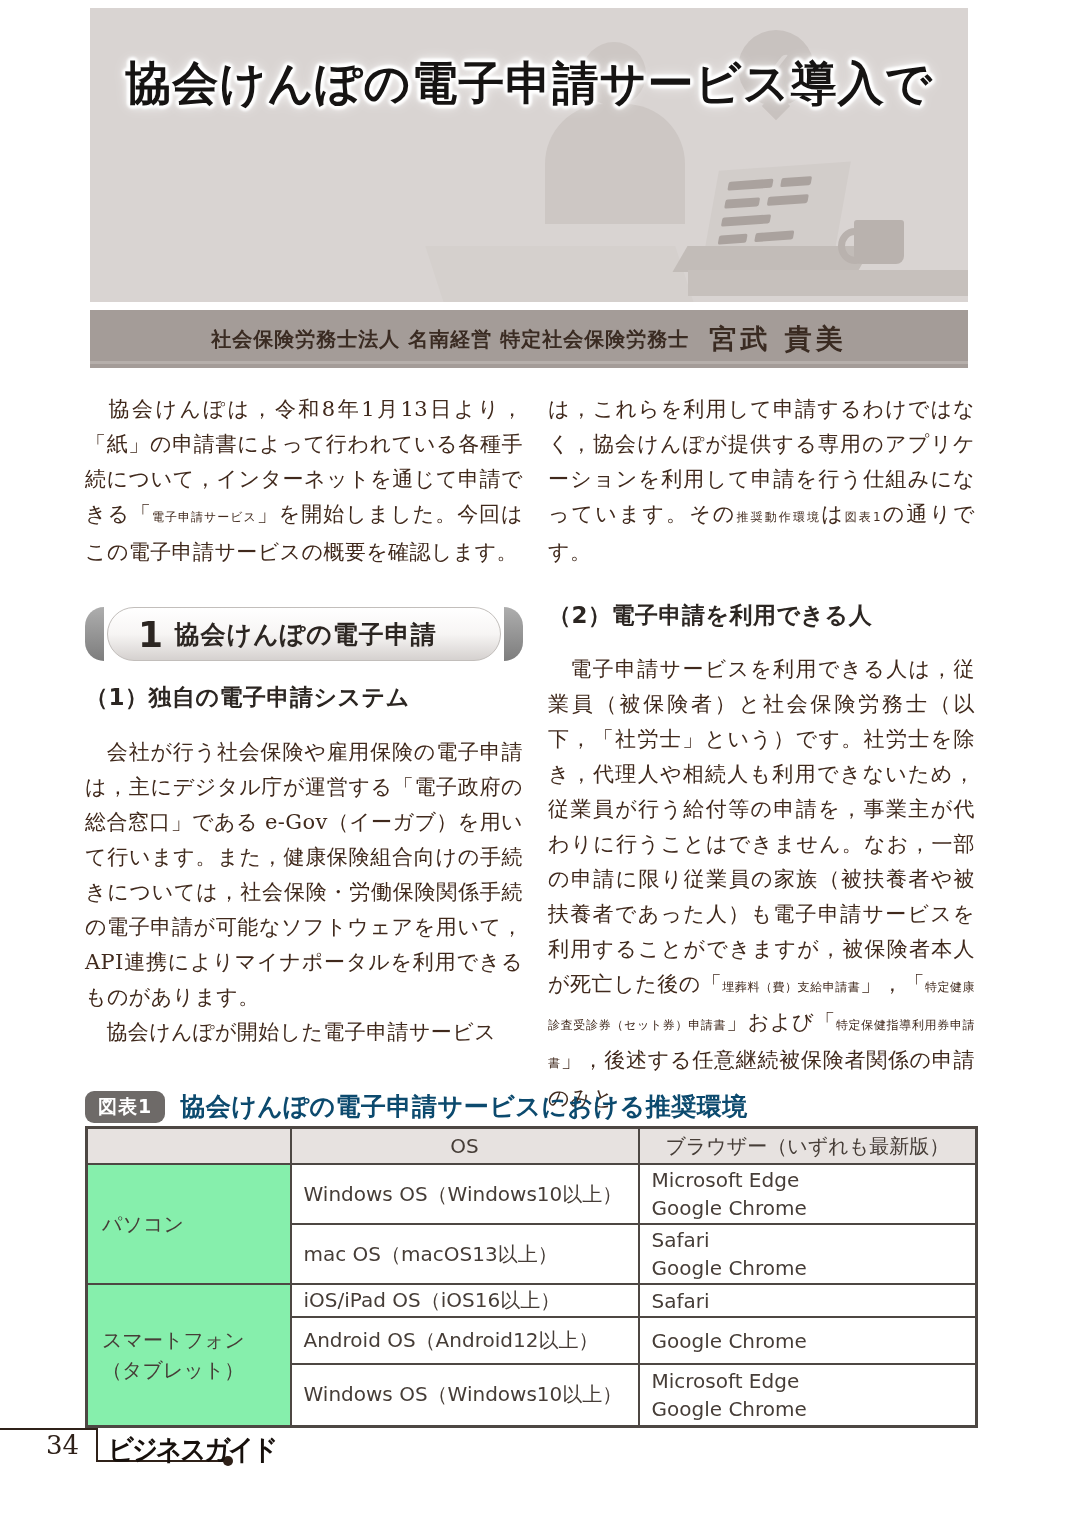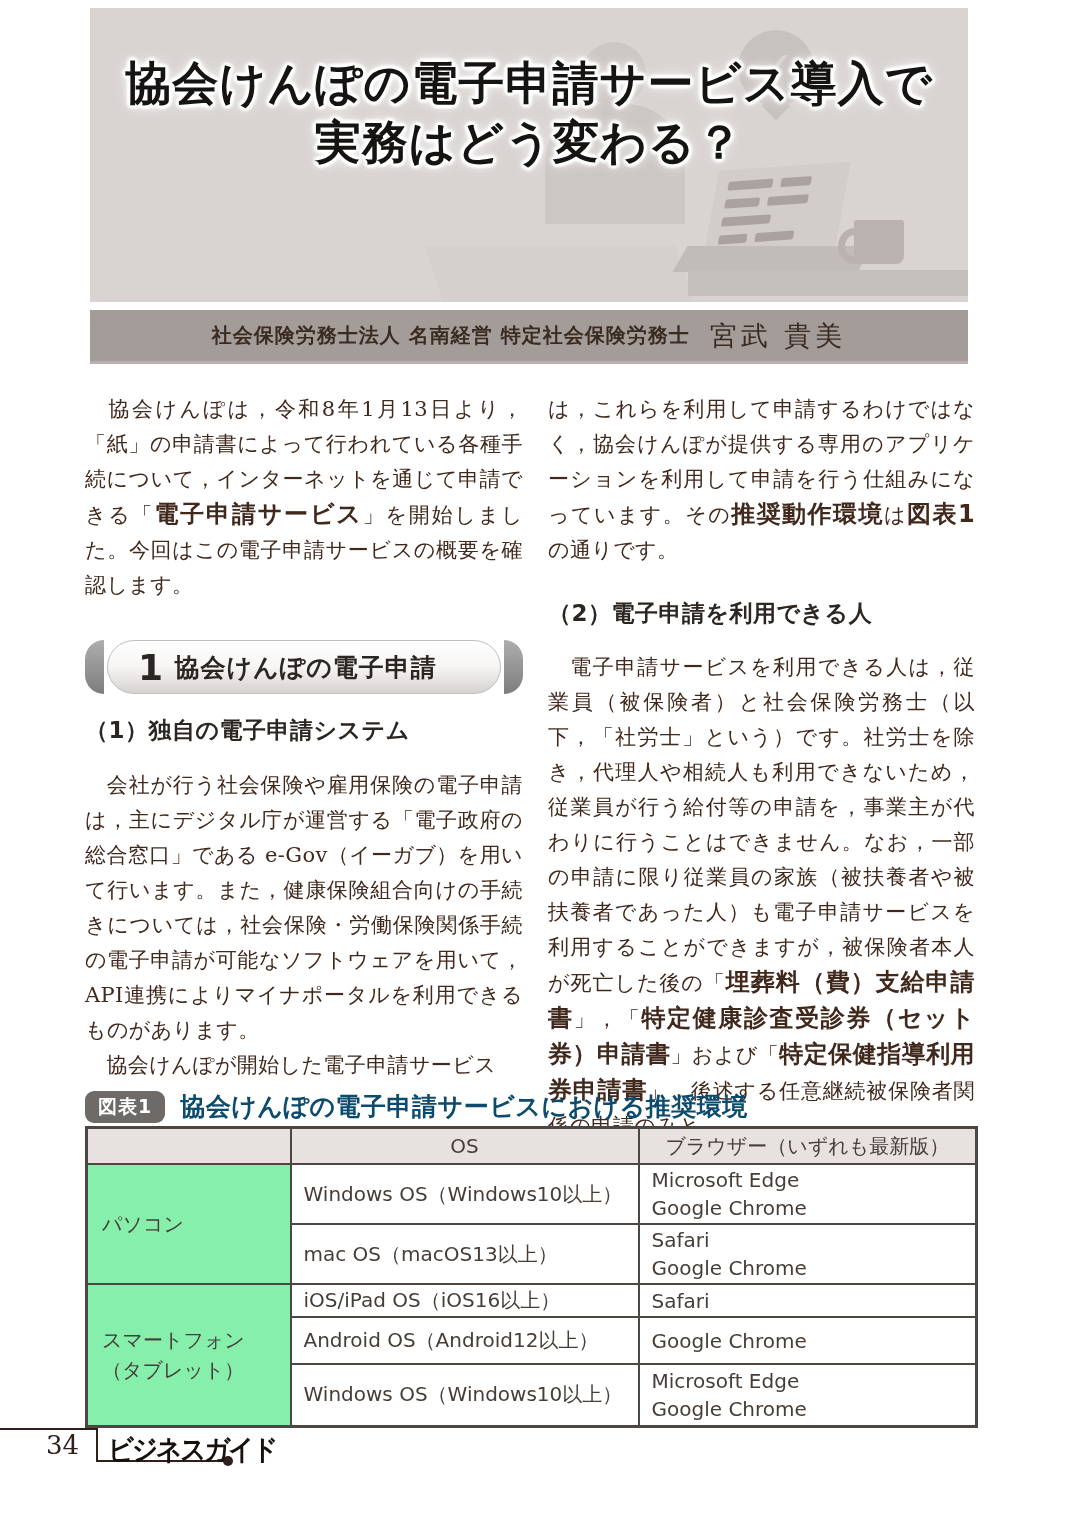--- a/index.html
+++ b/index.html
@@ -37,37 +37,37 @@
     text-shadow:
       0 0 5px #fff, 0 0 10px #fff, 0 0 15px #fff,
       2px 2px 3px #fff, -2px -2px 3px #fff, 2px -2px 3px #fff, -2px 2px 3px #fff,
       0 3px 3px #fff, 0 -3px 3px #fff, 3px 0 3px #fff, -3px 0 3px #fff;
   }
   .kicker { font-size:34px; font-weight:bold; line-height:46px; letter-spacing:2px; }
   .title-line { font-size:46px; font-weight:bold; line-height:59px; letter-spacing:1px; }
 
   
   .byline {
-    position:absolute; left:90px; top:310px; width:878px; height:51px;
+    position:absolute; left:90px; top:310px; width:878px; height:58px;
     background:#a49c98; color:#3a2b22;
     display:flex; align-items:center; justify-content:center; gap:20px;
   }
   .byline-affil { font-size:20px; font-weight:bold; letter-spacing:1px; }
-  .byline-name  { font-size:27px; font-weight:normal; letter-spacing:4px; }
+  .byline-name  { font-size:27px; font-weight:bold; letter-spacing:4px; }
   .byline-rule { position:absolute; left:90px; top:361px; width:878px; height:3px; background:#b6afab; }
 
   
   .col {
     position:absolute; top:392px; color:#40291c;
     font-size:21px; line-height:35px; text-align:justify; letter-spacing:0.4px;
   }
   .col-left  { left:85px;  width:438px; }
   .col-right { left:548px; width:427px; }
   .para { margin:0; }
-  .keyterm { font-weight:bold; font-family:"DejaVu Sans", sans-serif; font-size:24px; }
+  .keyterm { font-weight:normal; font-family:"DejaVu Sans", sans-serif; font-size:12px; }
 
   .section-pill { display:flex; align-items:stretch; height:54px; margin-top:37px; }
   .cap { width:19px; background:linear-gradient(180deg,#aeaeae,#7d7d7d); }
   .cap-l { border-radius:27px 0 0 27px; }
   .cap-r { border-radius:0 27px 27px 0; }
   .pill-bar {
     flex:1; margin:0 3px; border:1px solid #c2bebb; border-radius:27px;
     background:linear-gradient(180deg,#ffffff 0%,#f7f5f4 50%,#d5d1cf 100%);
     display:flex; align-items:center;
     font-family:"DejaVu Sans", sans-serif; color:#2c2622;
@@ -142,21 +142,20 @@
     <div class="dash" style="left:12px;top:66px;width:28px;"></div>
     <div class="dash" style="left:48px;top:66px;width:38px;"></div>
   </div>
   <div class="illus laptop-base"></div>
   <div class="illus mug-handle"></div>
   <div class="illus mug-body"></div>
   <div class="illus desk-band"></div>
 
   <div class="hero-titles">
     <div class="title-line">協会けんぽの電子申請サービス導入で</div>
-    <div class="title-line">実務はどう変わる？</div>
   </div>
 </div>
 
 <div class="byline">
   <span class="byline-affil">社会保険労務士法人 名南経営 特定社会保険労務士</span>
   <span class="byline-name">宮武 貴美</span>
 </div>
 <div class="byline-rule"></div>
 
 <div class="col col-left">

